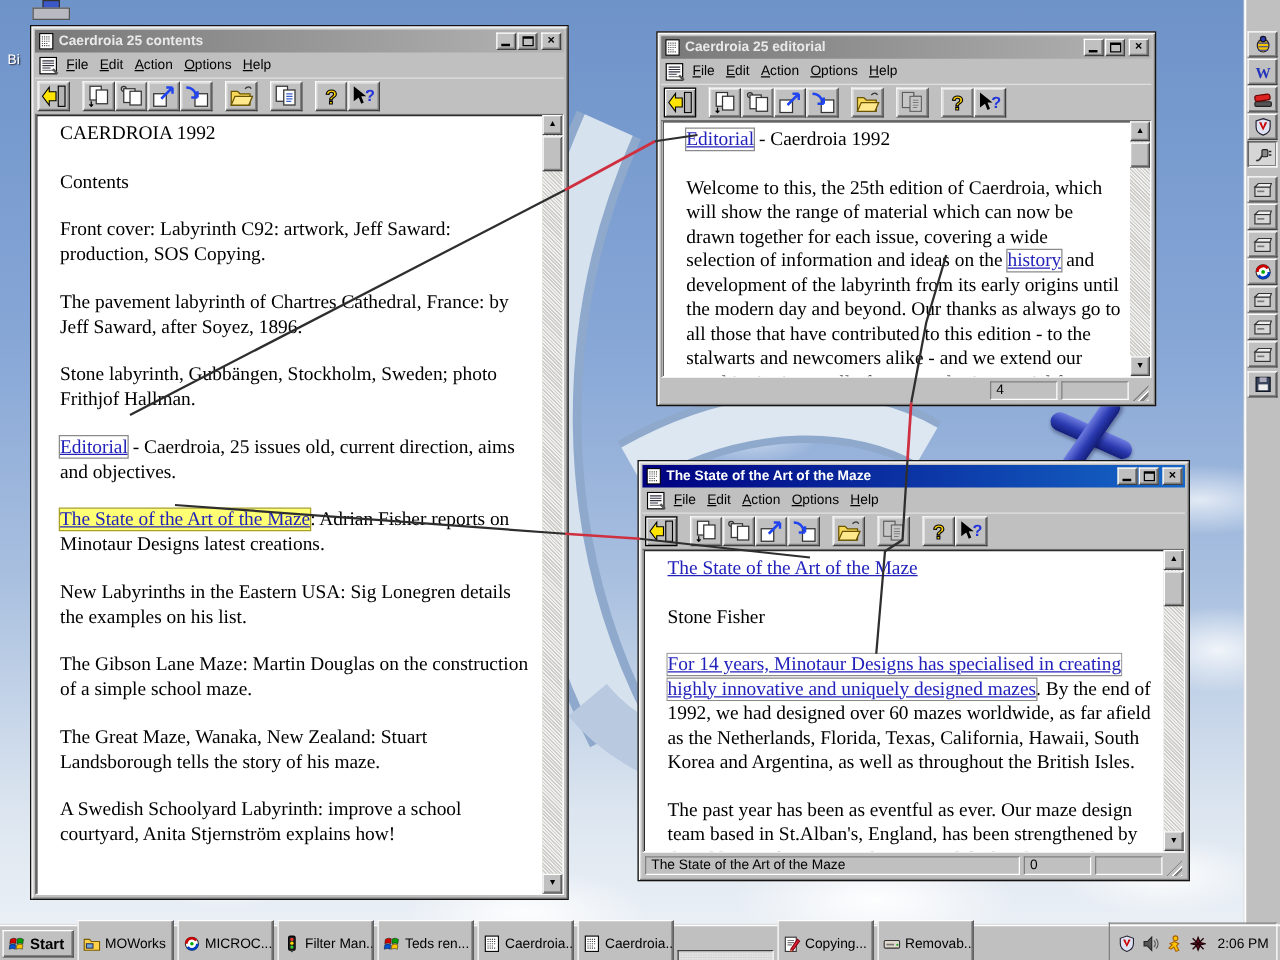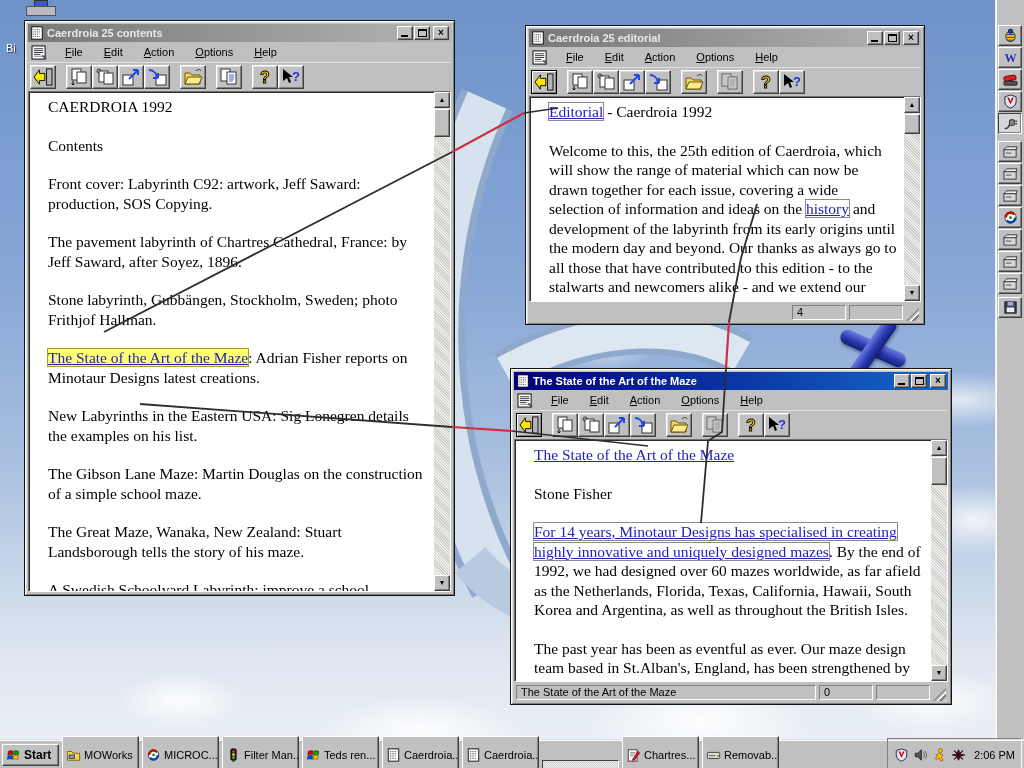--- a/index.html
+++ b/index.html
@@ -40,21 +40,21 @@
   .ticon{width:14px;height:14px;flex:0 0 14px;}
   .tbtns{display:flex;gap:1px;}
   .tb{width:16px;height:14px;background:#c0c0c0;border:1px solid;border-color:#fff #404040 #404040 #fff;
     box-shadow:inset -1px -1px 0 #808080;position:relative;font-size:10px;line-height:11px;text-align:center;
     font-weight:bold;color:#000;padding:0;cursor:default;font-family:"Liberation Sans",sans-serif;}
   .tb.cl{margin-left:2px;}
   .g-min{position:absolute;left:3px;bottom:2px;width:7px;height:2px;background:#000;}
   .g-max{position:absolute;left:3px;top:2px;width:9px;height:8px;border:1px solid #000;border-top-width:2px;}
   .g-x{display:block;margin-top:-1px;}
 
-  .menubar{height:20px;flex:0 0 20px;display:flex;align-items:center;gap:21px;padding-left:3px;font-size:11px;color:#000;}
+  .menubar{height:20px;flex:0 0 20px;display:flex;align-items:center;gap:9px;padding-left:3px;font-size:11px;color:#000;}
   .micon{width:17px;height:15px;margin-right:-4px;}
   .mi{cursor:default;}
   .mi u{text-decoration:underline;}
 
   .toolbar{height:29px;flex:0 0 29px;display:flex;align-items:center;padding:2px 2px 3px 2px;border-top:1px solid #dfdfdf;}
   .tbt{width:26px;height:24px;background:#c0c0c0;border:1px solid;border-color:#fff #404040 #404040 #fff;
     box-shadow:inset -1px -1px 0 #808080, inset 1px 1px 0 #dfdfdf;display:flex;align-items:center;justify-content:center;padding:0;}
   .tbt.focusd{border:1px solid #000;box-shadow:inset 1px 1px 0 #fff, inset -1px -1px 0 #808080;}
   .tbt svg{width:20px;height:18px;}
   .tbt.disabled svg{filter:grayscale(1) brightness(1.25) contrast(.55);} .sp2{width:10px;}
@@ -263,21 +263,21 @@
   <div class="xbar a"></div>
     <div class="xbar b"></div>
 </div>
 
 <div class="desk-frag-icon">
   <div class="scr"></div>
     <div class="slab"></div>
 </div>
 <div class="desk-label">Bi</div>
 
-<div class="win" id="win1" style="left:24px;top:20px;width:431px;height:576px;z-index:10;">
+<div class="win" id="win1" style="left:24px;top:20px;width:431px;height:700px;z-index:10;">
   <div class="titlebar inactive">
     <svg class="ticon">
         <use href="#sym-hyperdoc"></use>
       </svg>
     <span class="ttext">Caerdroia 25 contents</span>
     <span class="tbtns">
       <button class="tb">
           <span class="g-min"></span>
         </button>
       <button class="tb">
@@ -349,20 +349,21 @@
         </svg>
       </button>
   </div>
   <div class="content">
     <div class="doc">
       <p>CAERDROIA 1992</p>
       <p>Contents</p>
       <p>Front cover: Labyrinth C92: artwork, Jeff Saward: production, SOS Copying.</p>
       <p>The pavement labyrinth of Chartres Cathedral, France: by Jeff Saward, after Soyez, 1896.</p>
       <p>Stone labyrinth, Gubbängen, Stockholm, Sweden; photo Frithjof Hallman.</p>
+      <p><a class="lnk boxed">Editorial</a><span> - Caerdroia, 25 issues old, current direction, aims and objectives.</span></p>
       <p><a class="lnk hl">The State of the Art of the Maze</a><span>: Adrian Fisher reports on Minotaur Designs latest creations.</span></p>
       <p>New Labyrinths in the Eastern USA: Sig Lonegren details the examples on his list.</p>
       <p>The Gibson Lane Maze: Martin Douglas on the construction of a simple school maze.</p>
       <p>The Great Maze, Wanaka, New Zealand: Stuart Landsborough tells the story of his maze.</p>
       <p>A Swedish Schoolyard Labyrinth: improve a school courtyard, Anita Stjernström explains how!</p>
 
     </div>
     <div class="vscroll">
       <button class="sbtn up">▲</button>
       <div class="sthumb" style="top:17px;height:28px;"></div>
@@ -698,21 +699,21 @@
   <button class="task active">
     <svg>
         <use href="#sym-hyperdoc"></use>
       </svg>
     <span>The St...</span>
   </button>
   <button class="task">
     <svg>
         <use href="#sym-pencildoc"></use>
       </svg>
-    <span>Chartres...</span>
+    <span>Copying...</span>
   </button>
   <button class="task">
     <svg>
         <use href="#sym-drive"></use>
       </svg>
     <span>Removab...</span>
   </button>
   <div class="tray">
     <svg>
         <use href="#sym-shieldv"></use>

